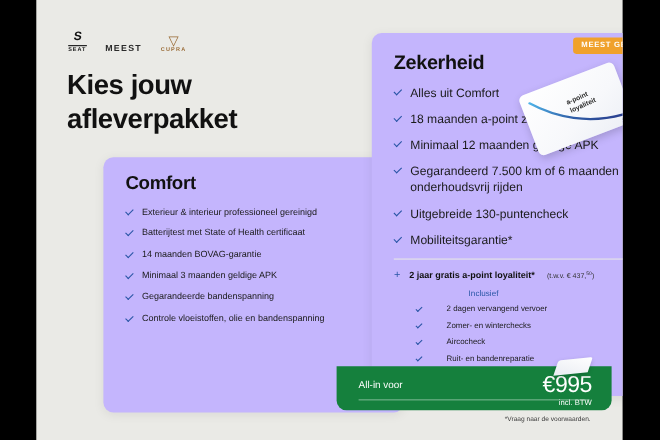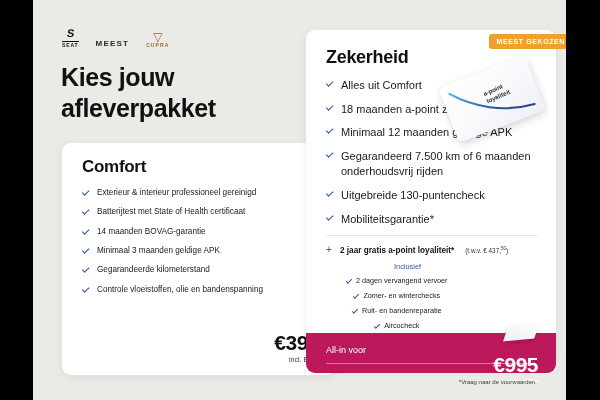--- a/index.html
+++ b/index.html
@@ -30,22 +30,23 @@
 
   
   .headline{
     position:absolute;left:28px;top:62px;width:250px;
     font-size:25px;line-height:1.22;font-weight:700;color:#111;
     letter-spacing:-.4px;
   }
 
   
   .card{
-    position:absolute;background:#ffffff;border-radius:9px;
+    position:absolute;background:#c4b5fd;border-radius:9px;
     box-shadow:0 2px 10px rgba(0,0,0,.07);
+    margin-left:32px;
   }
   .card-comfort{left:29px;top:143px;width:239px;height:232px;padding-left:34px;}
   .card-zekerheid{left:273px;top:30px;width:250px;height:330px;}
 
   .card-title{
     font-size:17px;font-weight:700;color:#111;letter-spacing:-.3px;
   }
   .card-comfort .card-title{position:absolute;left:20px;top:14px;}
   .card-zekerheid .card-title{position:absolute;left:20px;top:17px;font-size:18px;}
 
@@ -92,22 +93,22 @@
     font-size:10px;line-height:8px;text-align:center;font-weight:400;
   }
   .plus-title{font-size:8.2px;font-weight:700;color:#111;}
   .plus-note{font-size:6.4px;color:#333;margin-left:4px;white-space:nowrap;}
   .plus-note sup{font-size:4.6px;}
 
   .inclusief{position:absolute;left:40px;top:232px;}
   .inclusief-label{font-size:7.4px;color:#2a56a6;font-weight:400;margin-bottom:5px;padding-left:48px;}
   .sub-list{margin:0;padding:0;list-style:none;}
   .sub-feat{
-    display:flex;align-items:flex-start;gap:3px;
-    font-size:7.2px;line-height:1.3;color:#1a1a1a;margin-bottom:5.5px;justify-content:center;
+    display:flex;align-items:flex-start;gap:21px;
+    font-size:7.2px;line-height:1.3;color:#1a1a1a;margin-bottom:5.5px;
   }
   .sub-feat .check{width:7px;height:7px;}
   .sub-feat .check::before{width:5px;height:2.2px;}
 
   
   .loyalty-card{
     position:absolute;left:140px;top:40px;width:92px;height:58px;
     background:linear-gradient(150deg,#ffffff 0%,#f7f8fb 60%,#eceff5 100%);
     border-radius:5px;transform:rotate(-21deg);
     box-shadow:0 3px 8px rgba(0,0,0,.18);overflow:hidden;
@@ -115,28 +116,28 @@
   .loy-arc{position:absolute;left:0;top:0;width:92px;height:58px;}
   .loy-text{
     position:absolute;left:40px;top:17px;
     font-size:6.2px;font-weight:700;color:#2a2a2a;line-height:1.25;
     transform:rotate(-3deg);
   }
 
   
   .blue-bar{
     position:absolute;left:273px;top:333px;width:250px;height:40px;
-    background:#be185d;border-radius:0 0 9px 9px;
+    background:#15803d;border-radius:0 0 9px 9px;
   }
   .blue-bar .allin{
     position:absolute;left:20px;top:12px;color:#fff;font-size:9px;font-weight:400;
   }
   .blue-rule{position:absolute;left:20px;right:20px;bottom:9px;height:1px;background:rgba(255,255,255,.42);}
   .blue-price{position:absolute;right:18px;top:6px;text-align:right;color:#fff;}
-  .blue-price .p{font-size:21px;font-weight:700;letter-spacing:-.5px;line-height:1;margin-top:15px;}
+  .blue-price .p{font-size:21px;font-weight:400;letter-spacing:-.5px;line-height:1;}
   .blue-price .s{font-size:7px;margin-top:3px;}
 
   
   .peel{
     position:absolute;right:30px;top:326px;width:30px;height:14px;
     background:linear-gradient(200deg,#ffffff 0%,#e9ecf2 100%);
     transform:skewX(-24deg) rotate(-6deg);
     box-shadow:0 2px 5px rgba(0,0,0,.18);border-radius:2px 2px 0 0;
   }
 
@@ -181,21 +182,21 @@
         <li class="feat">
           <span class="check"></span>
           <span>14 maanden BOVAG-garantie</span>
         </li>
         <li class="feat">
           <span class="check"></span>
           <span>Minimaal 3 maanden geldige APK</span>
         </li>
         <li class="feat">
           <span class="check"></span>
-          <span>Gegarandeerde kilometerstand</span>
+          <span>Gegarandeerde bandenspanning</span>
         </li>
         <li class="feat">
           <span class="check"></span>
           <span>Controle vloeistoffen, olie en bandenspanning</span>
         </li>
       </ul>
       <div class="price-block">
         <div class="price">€395</div>
         <div class="price-sub">incl. BTW</div>
       </div>
@@ -246,25 +247,25 @@
           <li class="sub-feat">
             <span class="check"></span>
             <span>2 dagen vervangend vervoer</span>
           </li>
           <li class="sub-feat">
             <span class="check"></span>
             <span>Zomer- en winterchecks</span>
           </li>
           <li class="sub-feat">
             <span class="check"></span>
-            <span>Ruit- en bandenreparatie</span>
+            <span>Aircocheck</span>
           </li>
           <li class="sub-feat">
             <span class="check"></span>
-            <span>Aircocheck</span>
+            <span>Ruit- en bandenreparatie</span>
           </li>
         </ul>
       </div>
 
       <div class="loyalty-card">
         <svg class="loy-arc" viewBox="0 0 92 58">
           <defs>
             <linearGradient id="lg" x1="0" y1="0" x2="1" y2="1">
               <stop offset="0%" stop-color="#4fb3e8"></stop>
               <stop offset="55%" stop-color="#2f5ca5"></stop>

